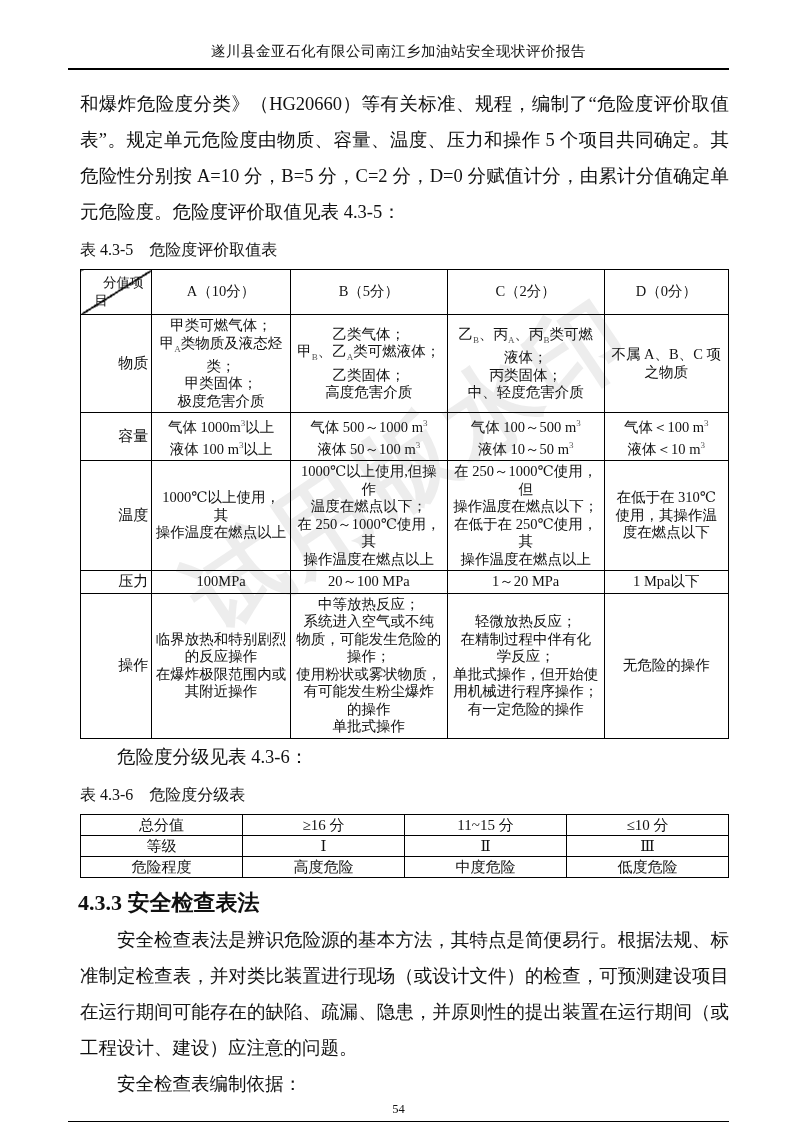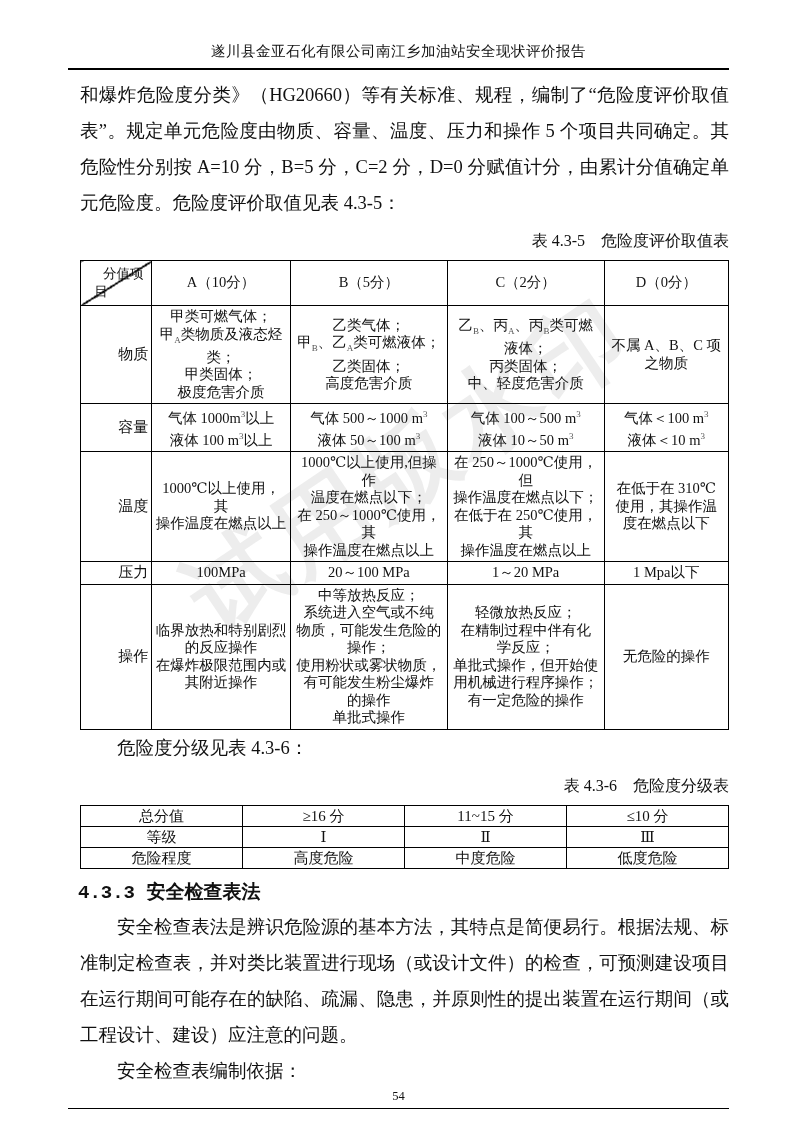--- a/index.html
+++ b/index.html
@@ -16,23 +16,23 @@
     overflow:hidden;
   }
   
   .doc-header { margin:0 0 0 -12px; border-bottom:2px solid #000; padding-bottom:7px; }
   .doc-header-title { text-align:center; font-size:14.5px; letter-spacing:0.5px; }
   
   .para {
     margin:0; font-size:18.5px; line-height:36px;
     text-align:justify; text-justify:inter-ideograph;
   }
-  .para.first { margin-top:7px; }
+  .para.first { margin-top:16px; }
   .indent { text-indent:2em; }
-  .caption { text-align:right; font-size:16px; margin:10px 0 8px 0; }
+  .caption { text-align:left; font-size:16px; margin:10px 0 8px 0; }
   
   table { border-collapse:collapse; width:100%; table-layout:fixed; }
   .t1 td, .t2 td { border:1.6px solid #000; text-align:center; vertical-align:middle; padding:2px 3px; }
   .t1 { font-size:14.5px; line-height:17.5px; }
   .t1 thead td { height:40px; font-size:14.5px; }
   .t1 .rowlabel { font-size:15px;text-align:right; }
   .t1 sub, .t1 sup { font-size:9px; color:#555; }
   .corner {
     position:relative; padding:0;
     background:linear-gradient(to bottom right,
@@ -42,21 +42,21 @@
     margin-top:36px;
   }
   .corner .cline { display:block; font-size:13.5px; line-height:16px; }
   .corner .c1 { padding:3px 2px 0 16px; }
   .corner .c2 { padding:2px 30px 3px 0; }
   .cl { display:block; }
   
   .t2 { font-size:15px; line-height:18px; }
   .t2 td { padding:1px 3px; }
   
-  .heading { margin:10px 0 4px -2px; font-size:19px; font-weight:bold; font-family:Liberation Mono, monospace; }
+  .heading { margin:10px 0 4px -2px; font-size:22px; font-weight:bold; font-family:Liberation Serif, serif; }
   
   .watermark {
     position:absolute; left:110px; top:400px; width:600px;
     font-size:96px; letter-spacing:6px; color:rgba(60,60,60,0.09);
     transform:rotate(-34deg); transform-origin:center;
     pointer-events:none; white-space:nowrap; text-align:center;
     font-family:"Liberation Sans","DejaVu Sans",sans-serif; font-weight:bold;
   }
   
   .footer { margin-top:auto; margin-left:-12px; }

